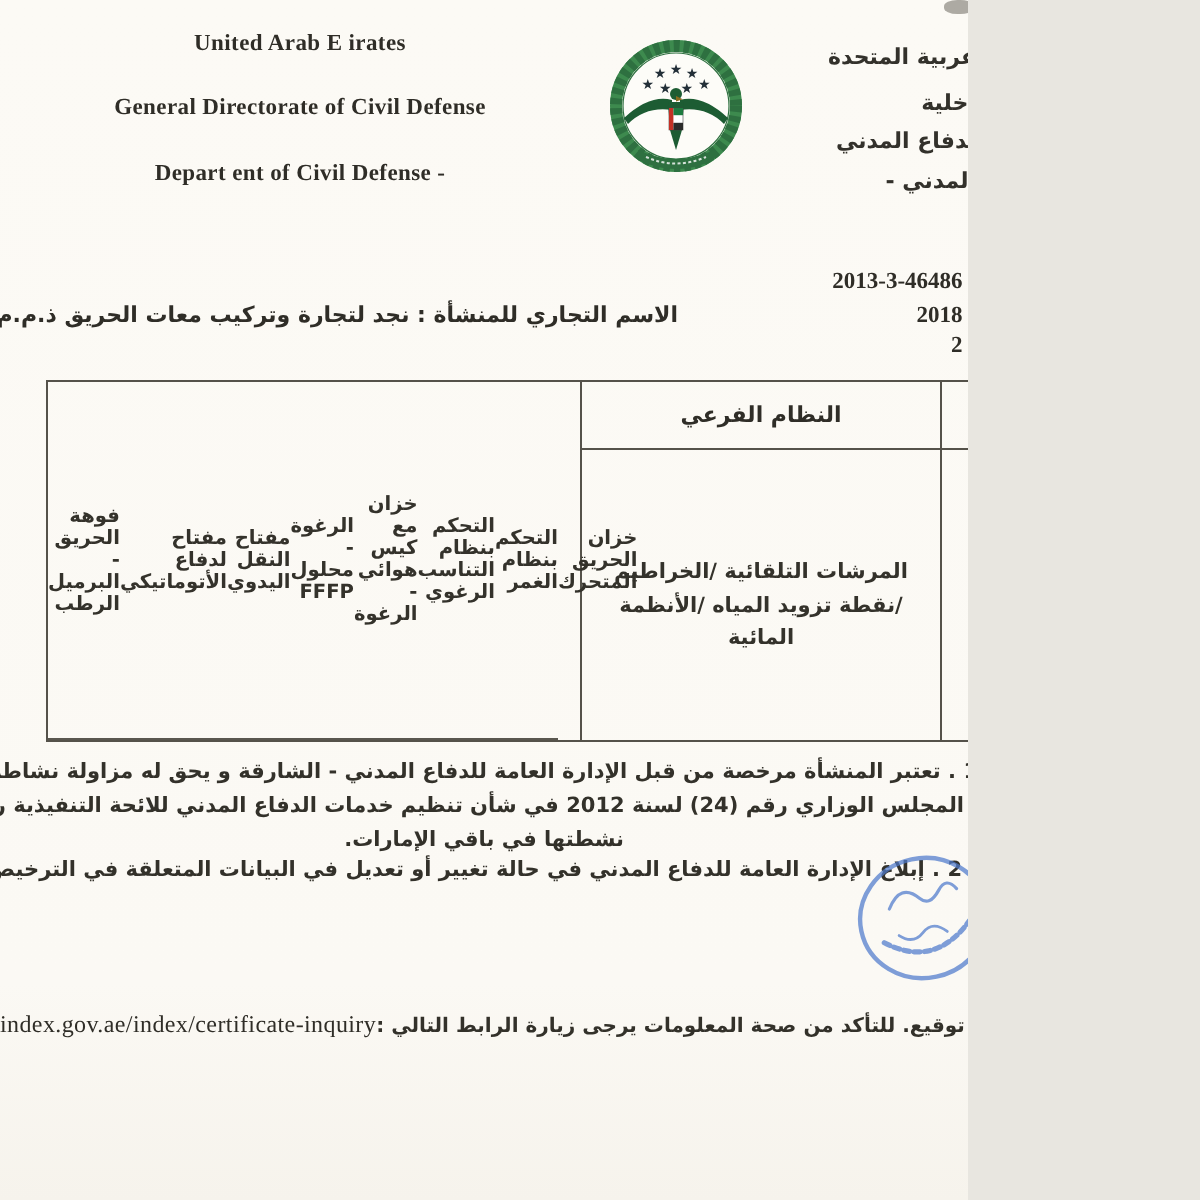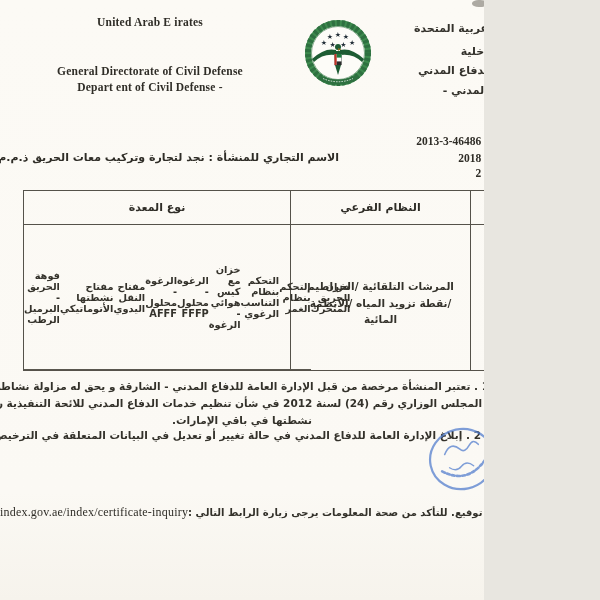--- a/index.html
+++ b/index.html
@@ -44,21 +44,21 @@
   .smudge{position:absolute;right:-3px;top:0;width:15px;height:7px;background:#6b685f;opacity:.55;border-radius:45%;}
   .stamp{position:absolute;left:424px;top:421px;opacity:.72;}
   .emblem{position:absolute;left:303px;top:18px;}
 </style>
 </head>
 <body>
 
 <div class="page">
 
   <div class="abs eng" style="top:16px">United Arab E  irates</div>
-  <div class="abs eng" style="top:65px">General Directorate of Civil Defense</div>
+  <div class="abs eng" style="top:48px">General Directorate of Civil Defense</div>
   <div class="abs eng" style="top:81px">Depart  ent of Civil Defense -</div>
 
   <svg class="emblem" width="70" height="72" viewBox="0 0 70 72">
     <circle cx="35" cy="35" r="30" fill="none" stroke="#3d8a4e" stroke-width="6"></circle>
     <circle cx="35" cy="35" r="30" fill="none" stroke="#2e7040" stroke-width="6" stroke-dasharray="3 2"></circle>
     <circle cx="35" cy="35" r="26.5" fill="#fdfcf8" stroke="#2e7040" stroke-width="0.6"></circle>
     <g fill="#232f38" font-size="7" text-anchor="middle" font-family="DejaVu Sans, sans-serif">
       <text x="20.9" y="26.5">★</text>
       <text x="27" y="21">★</text>
       <text x="35" y="19">★</text>
@@ -90,26 +90,24 @@
   <div class="abs arh" style="top:64px">لدفاع المدني</div>
   <div class="abs arh" style="top:84px">المدني -</div>
 
   <div class="abs num" style="top:135px">2013-3-46486 :</div>
   <div class="abs trade" style="top:151px">الاسم التجاري للمنشأة : نجد لتجارة وتركيب معات الحريق ذ.م.م</div>
   <div class="abs num" style="top:152px">2018 :</div>
   <div class="abs num" style="top:167px">2 :</div>
 
   <div class="cd-table">
     <div class="cd-col col1">
-      <div class="th">نوع المعدة</div>
       <div class="rows">
         <div class="trow">فوهة الحريق - البرميل الرطب</div>
-        <div class="trow">مفتاح نشطتها الأتوماتيكي</div>
+        <div class="trow">مفتاح لدفاع الأتوماتيكي</div>
         <div class="trow">مفتاح النقل اليدوي</div>
-        <div class="trow">الرغوة - محلول AFFF</div>
         <div class="trow">الرغوة - محلول FFFP</div>
         <div class="trow">خزان مع كيس هوائي - الرغوة</div>
         <div class="trow">التحكم بنظام التناسب الرغوي</div>
         <div class="trow">التحكم بنظام الغمر</div>
         <div class="trow">خزان الحريق المتحرك</div>
       </div>
     </div>
     <div class="cd-col col2">
       <div class="th">النظام الفرعي</div>
       <div class="bigcell">

